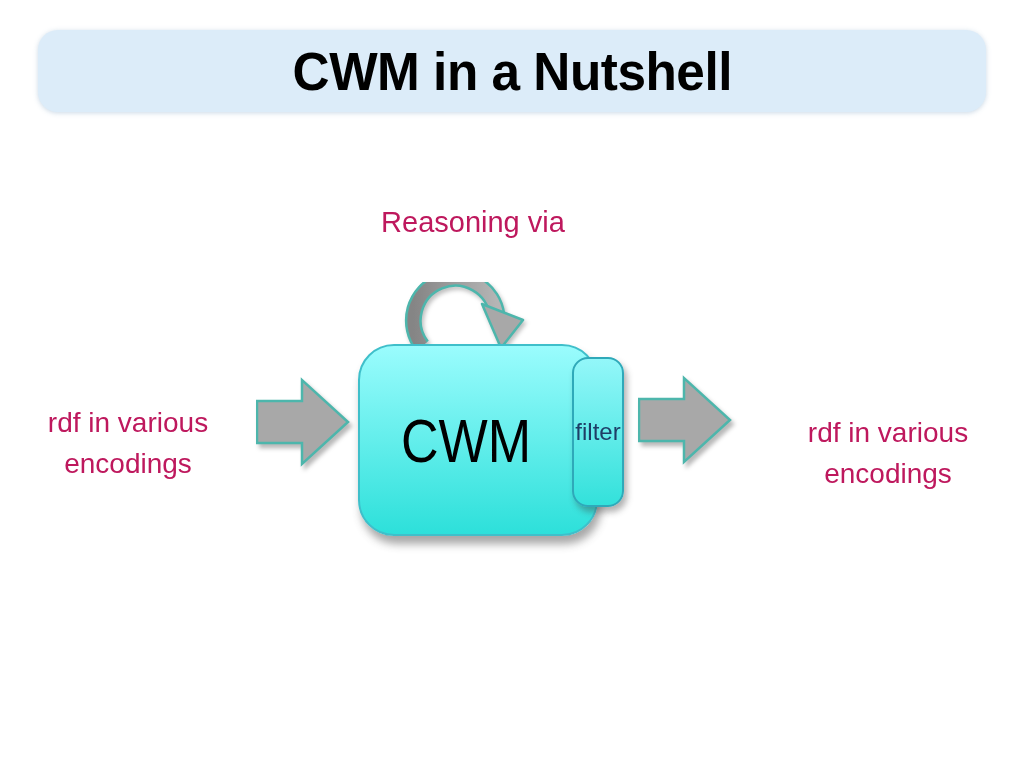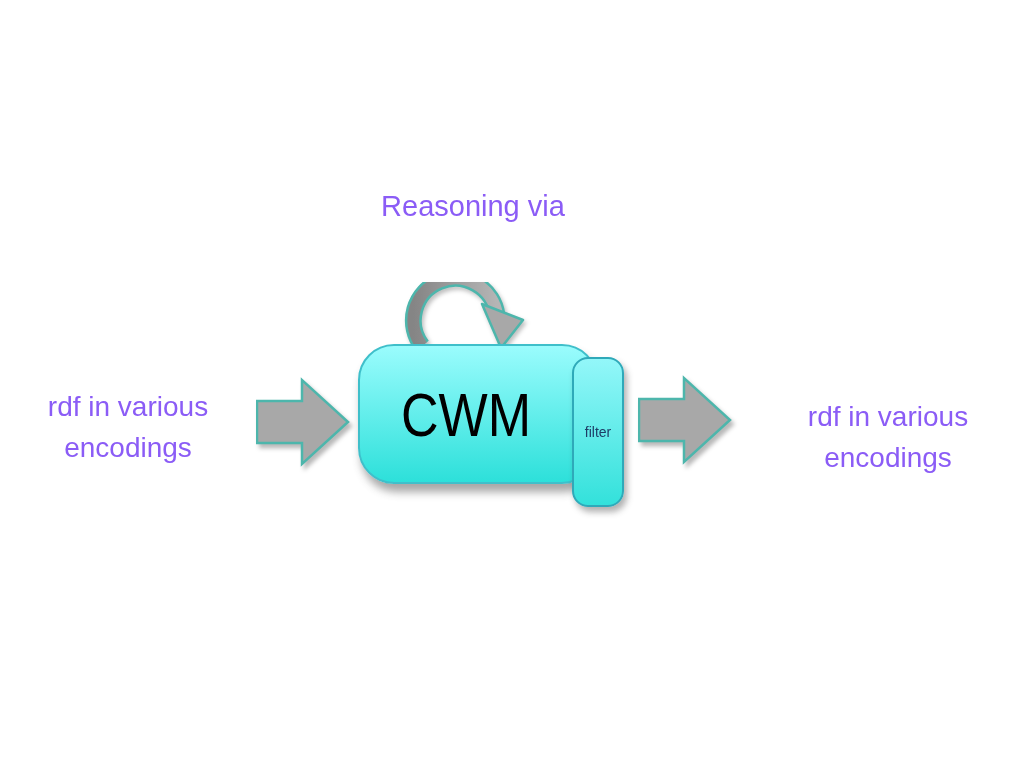--- a/index.html
+++ b/index.html
@@ -17,30 +17,30 @@
     box-shadow:0 1px 5px rgba(140,170,200,0.45);
   }
   .title-text {
     font-size:54px; font-weight:bold; color:#000000;
     white-space:nowrap; letter-spacing:-0.5px;
     transform:scaleX(0.95); transform-origin:center;
   }
 
   
   .label {
-    position:absolute; color:#8b5cf6; text-align:center;
-    font-size:28px; line-height:41px;
+    position:absolute; color:#be185d; text-align:center;
+    font-size:28px; line-height:41px;margin-top:16px;
   }
   .top-label   { left:343px; top:186px; width:260px; font-size:29px; }
   .left-label  { left:18px;  top:386px; width:220px; }
   .right-label { left:778px; top:396px; width:220px; }
 
   
   .cwm-box {
-    position:absolute; left:358px; top:344px; width:240px; height:140px;
+    position:absolute; left:358px; top:344px; width:240px; height:192px;
     box-sizing:border-box; border-radius:36px;
     background:linear-gradient(#9afcfd,#2de0da);
     border:2px solid #3fbfca;
     box-shadow:3px 8px 9px rgba(60,60,60,0.45);
     z-index:2;
   }
   .cwm-label {
     position:absolute; left:0; top:0; width:212px; height:100%;
     display:flex; align-items:center; justify-content:center;
     font-size:62px; color:#000000;
@@ -50,34 +50,37 @@
   
   .filter-box {
     position:absolute; left:572px; top:357px; width:52px; height:150px;
     box-sizing:border-box; border-radius:16px;
     background:linear-gradient(#93f7f9,#33e1db);
     border:2px solid #2fa9b9;
     box-shadow:3px 5px 6px rgba(60,60,60,0.4);
     z-index:3;
     display:flex; align-items:center; justify-content:center;
   }
-  .filter-label { font-size:14px; color:#1e3d66; white-space:nowrap; }
+  .filter-label { font-size:24px; color:#1e3d66; white-space:nowrap; }
 
   
   .arrow-svg { position:absolute; filter:drop-shadow(3px 4px 2px rgba(0,0,0,0.28)); }
   .input-arrow  { left:256px; top:374px; }
   .output-arrow { left:638px; top:372px; }
   .loop-arrow   { left:400px; top:282px; z-index:1;
                   filter:drop-shadow(2px 3px 2px rgba(0,0,0,0.25)); }
 </style>
 </head>
 <body>
 
 <div class="slide">
 
+  <div class="title-bar">
+    <div class="title-text">CWM in a Nutshell</div>
+  </div>
 
   <div class="label top-label">
     <div>Reasoning via</div>
   </div>
 
   <svg class="arrow-svg loop-arrow" width="140" height="80" viewBox="0 0 140 80">
     <defs>
       <linearGradient id="loopGrad" x1="0" y1="0" x2="1" y2="0">
         <stop offset="0" stop-color="#858585"></stop>
         <stop offset="1" stop-color="#b5b5b5"></stop>

